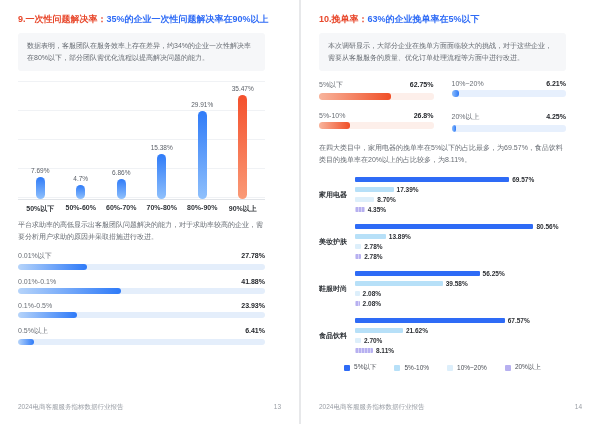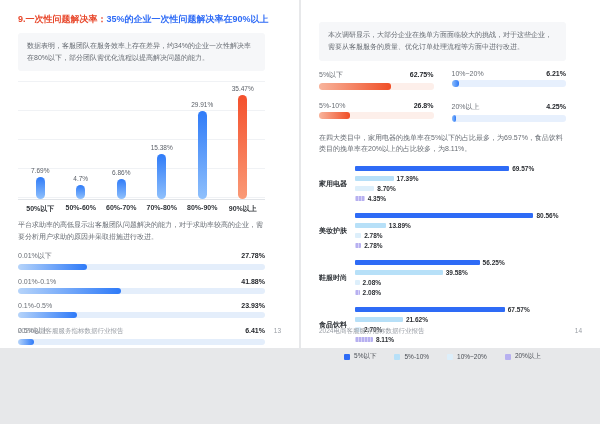--- a/index.html
+++ b/index.html
@@ -1,18 +1,18 @@
 <!DOCTYPE html>
 <html><head>
 <meta charset="utf-8">
 <style>
   html,body{margin:0;padding:0;}
   body{width:600px;height:424px;background:#e7e8ea;font-family:"Liberation Sans","DejaVu Sans",sans-serif;overflow:hidden;}
   .canvas{display:flex;width:600px;height:424px;}
-  .page{position:relative;background:#ffffff;width:299px;height:348px;box-sizing:border-box;padding:14px 34px 0 18px;}
+  .page{position:relative;background:#ffffff;width:299px;height:424px;box-sizing:border-box;padding:14px 34px 0 18px;}
   .page-left{margin-right:2px;}
 
   .sec-title{font-size:9px;font-weight:bold;line-height:1.2;white-space:nowrap;}
   .red{color:#e8472b;}
   .blue{color:#2e6bf6;}
 
   .desc-box{margin-top:8px;background:#f6f7f9;border-radius:3px;padding:7px 9px;font-size:7px;color:#676c73;line-height:1.75;}
   .desc-plain{margin-top:5px;font-size:7px;color:#676c73;line-height:1.7;}
   .para{margin-top:10px;font-size:7px;color:#676c73;line-height:1.7;}
 
@@ -151,20 +151,23 @@
         </div>
       </div>
 
     <div class="footer">
       <span>2024电商客服服务指标数据行业报告</span>
       <span>13</span>
     </div>
   </div>
 
   <div class="page page-right">
+    <div class="sec-title">
+      <span class="red">10.挽单率：</span><span class="blue">63%的企业挽单率在5%以下</span>
+    </div>
     <div class="desc-box">本次调研显示，大部分企业在挽单方面面临较大的挑战，对于这些企业，需要从客服服务的质量、优化订单处理流程等方面中进行改进。</div>
 
     <div class="grid2" id="grid2">
         <div class="gcell">
           <div class="hrow-top">
             <span class="hlabel">5%以下</span>
             <span class="hval">62.75%</span>
           </div>
           <div class="htrack track-red">
             <div class="hfill fill-red" style="width: 62.75%;"></div>

